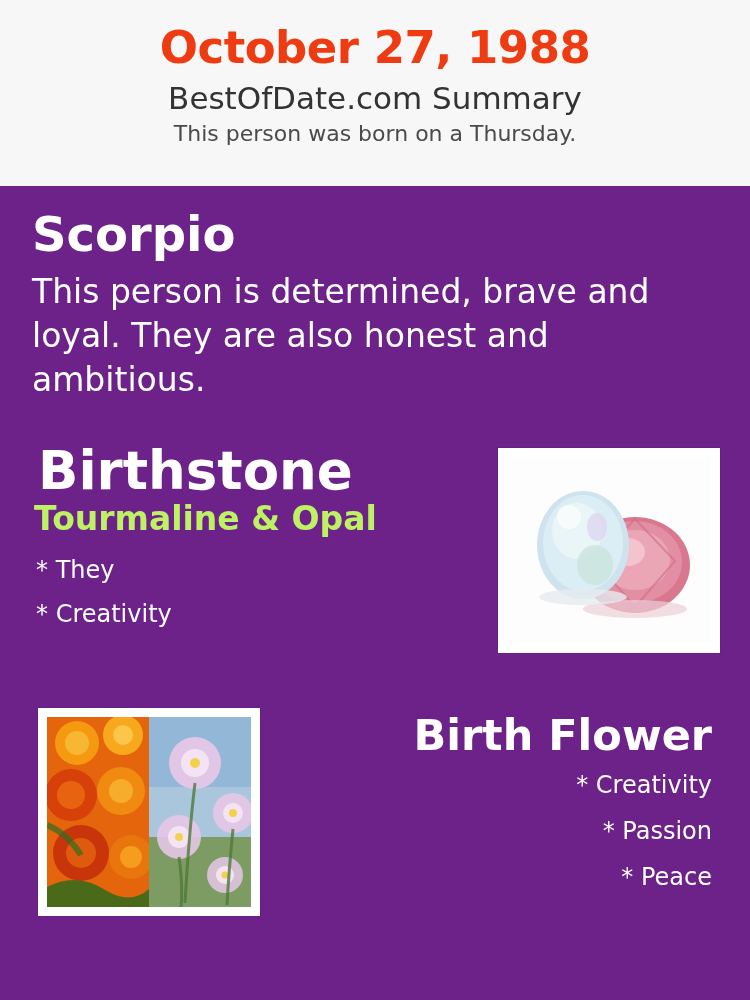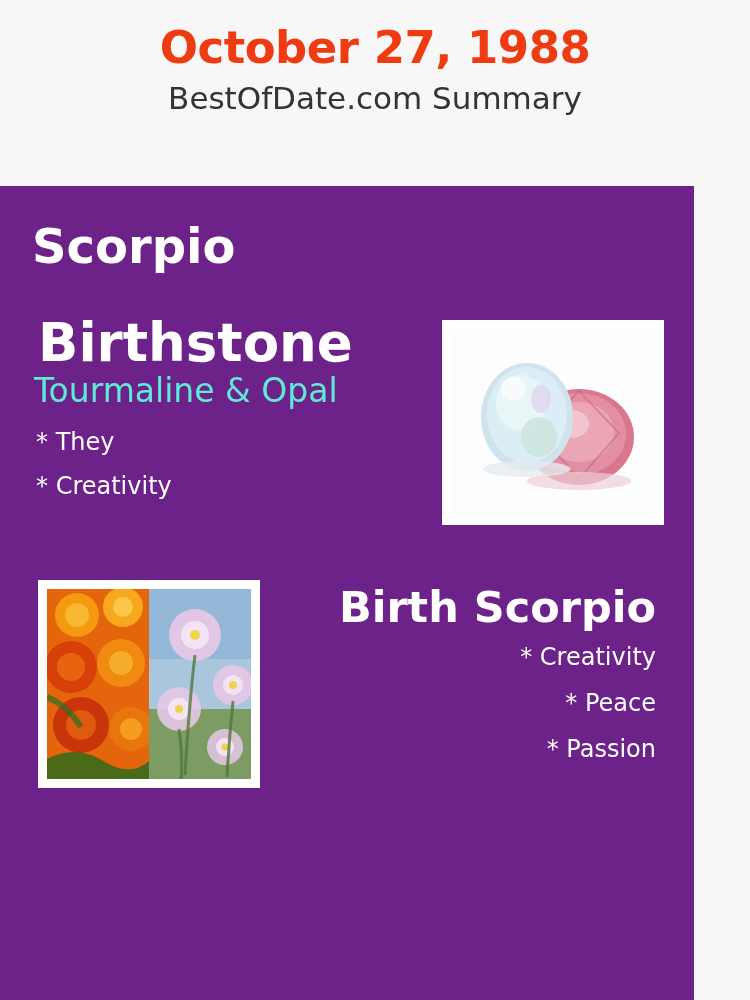--- a/index.html
+++ b/index.html
@@ -49,25 +49,25 @@
     line-height: 30px;
     margin: 3px 0 0 0;
     font-weight: normal;
   }
 
   
   .body-panel {
     position: absolute;
     top: 186px;
     left: 0;
-    width: 694px;
+    width: 750px;
     height: 814px;
     background: #6c2289;
     box-sizing: border-box;
-    padding: 32px 30px 0 30px;
+    padding: 20px 30px 0 30px;
     color: #ffffff;
   }
 
   .zodiac-title {
     font-size: 48px;
     font-weight: bold;
     line-height: 56px;
     margin: 0 0 8px 2px;
     color: #ffffff;
   }
@@ -93,22 +93,22 @@
     font-size: 53px;
     font-weight: bold;
     line-height: 50px;
     margin: 0 0 2px 8px;
     color: #ffffff;
   }
   .section-sub {
     font-size: 33px;
     line-height: 42px;
     margin: 0 0 8px 4px;
-    color: #5eead4;
-    font-weight: normal;
+    color: #bef264;
+    font-weight: bold;
   }
   ul.traits {
     list-style: none;
     margin: 0;
     padding: 0 0 0 6px;
   }
   ul.traits li {
     font-size: 24px;
     line-height: 44px;
     color: #ffffff;
@@ -176,26 +176,28 @@
   }
 </style>
 </head>
 <body>
 
 <div class="page">
 
   <div class="header">
     <div class="header-date">October 27, 1988</div>
     <div class="header-sub">BestOfDate.com Summary</div>
+    <div class="header-note">This person was born on a Thursday.</div>
   </div>
 
   <div class="body-panel">
 
     <div class="zodiac-section">
       <div class="zodiac-title">Scorpio</div>
+      <div class="zodiac-desc">This person is determined, brave and loyal. They are also honest and ambitious.</div>
     </div>
 
     <div class="birthstone-block">
       <div class="birthstone-text">
         <div class="section-title">Birthstone</div>
         <div class="section-sub">Tourmaline &amp; Opal</div>
         <ul class="traits">
           <li>* They</li>
           <li>* Creativity</li>
         </ul>
@@ -266,23 +268,23 @@
           </g>
           <g stroke="#4f7a3a" stroke-width="3" fill="none" opacity="0.8">
             <path d="M148 66 q-6 50 -10 120"></path>
             <path d="M186 112 q-4 40 -6 76"></path>
             <path d="M132 140 q4 28 2 50"></path>
           </g>
         </svg>
       </div>
 
       <div class="flower-text">
-        <div class="section-title">Birth Scorpio</div>
+        <div class="section-title">Birth Flower</div>
         <ul class="traits right">
           <li>* Creativity</li>
+          <li>* Passion</li>
           <li>* Peace</li>
-          <li>* Passion</li>
         </ul>
       </div>
     </div>
 
   </div>
 </div>
 
 </body></html>

